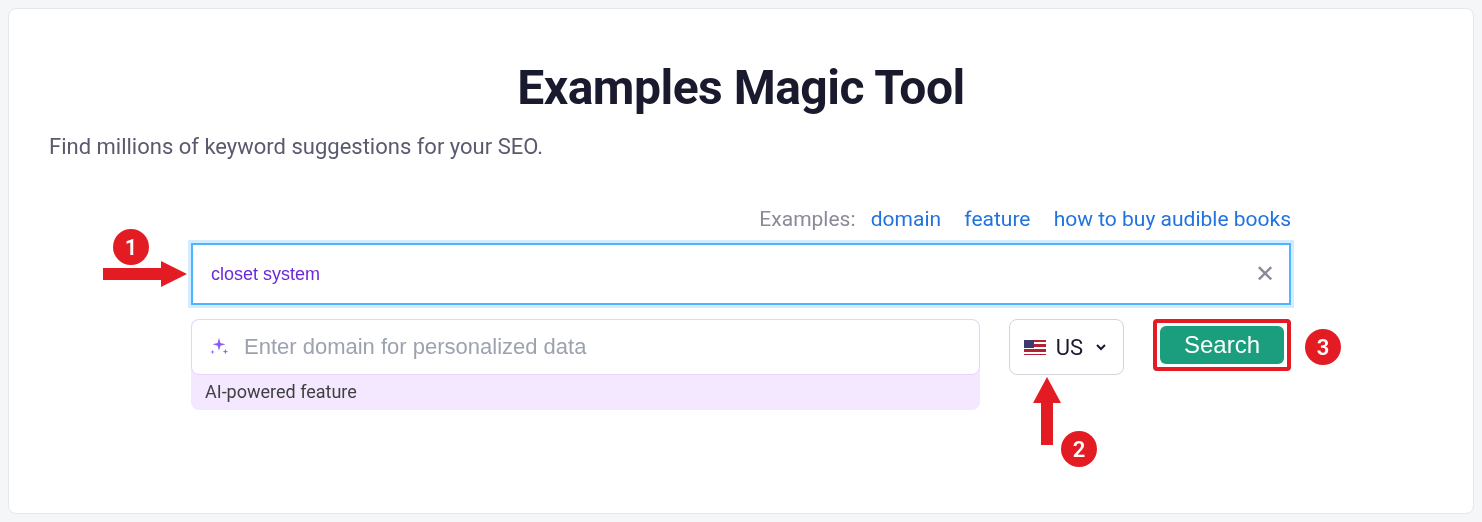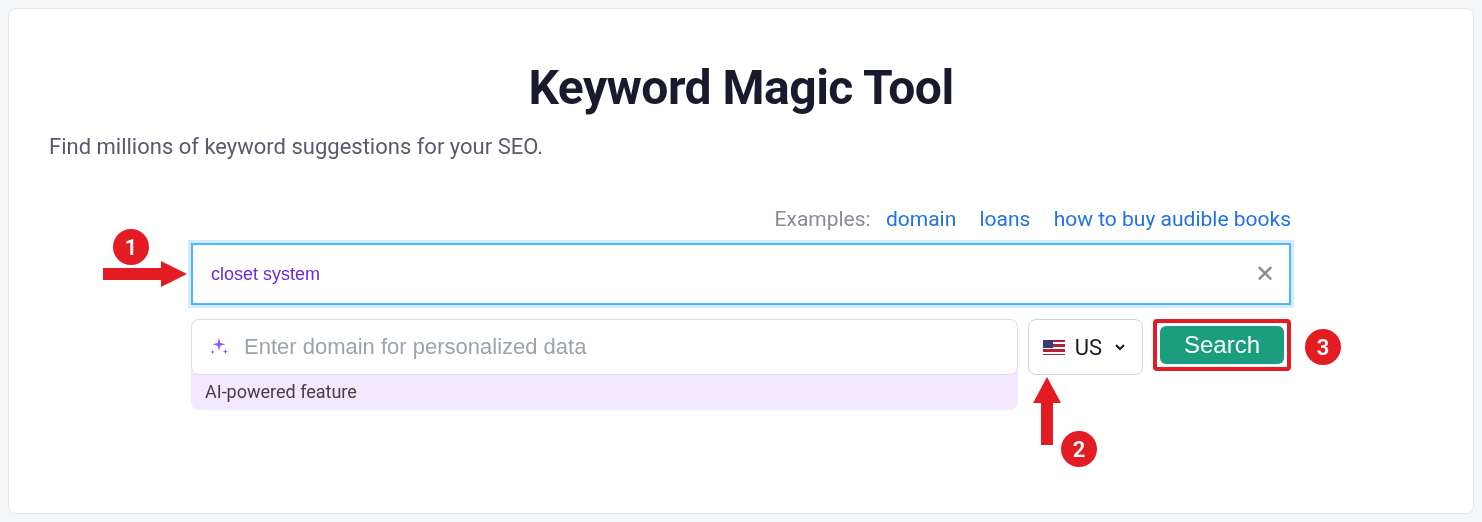--- a/index.html
+++ b/index.html
@@ -81,21 +81,21 @@
       top: 50%;
       transform: translateY(-50%);
       color: #8a8a9a;
       font-size: 24px;
       cursor: pointer;
       font-weight: 300;
       line-height: 1;
     }
     .bottom-row {
       display: flex;
-      gap: 10px;
+      gap: 29px;
       align-items: flex-start;
     }
     .domain-wrap {
       flex: 1;
       background: #f3e8ff;
       border-radius: 8px;
       padding-bottom: 8px;
     }
     .domain-input-box {
       display: flex;
@@ -211,29 +211,29 @@
       position: relative;
     }
     .rel {
       position: relative;
     }
   </style>
 </head>
 <body>
 
 <div class="card">
-  <h1 class="title">Keyword Magic Tool</h1>
+  <h1 class="title">Examples Magic Tool</h1>
   <p class="subtitle">Find millions of keyword suggestions for your SEO.</p>
 
   <div class="content-wrap">
 
     <div class="examples-row">
       <span class="examples-label">Examples:</span>
       <a class="example-link">domain</a>
-      <a class="example-link">loans</a>
+      <a class="example-link">feature</a>
       <a class="example-link">how to buy audible books</a>
     </div>
 
     <div class="search-row rel">
       <div class="annotation-badge badge-1">1</div>
       <svg class="arrow-1" width="86" height="30" viewBox="0 0 86 30">
         <line x1="2" y1="15" x2="64" y2="15" stroke="#e31b23" stroke-width="12"></line>
         <polygon points="60,2 86,15 60,28" fill="#e31b23"></polygon>
       </svg>
       <input class="keyword-input" type="text" value="closet system" style="">

